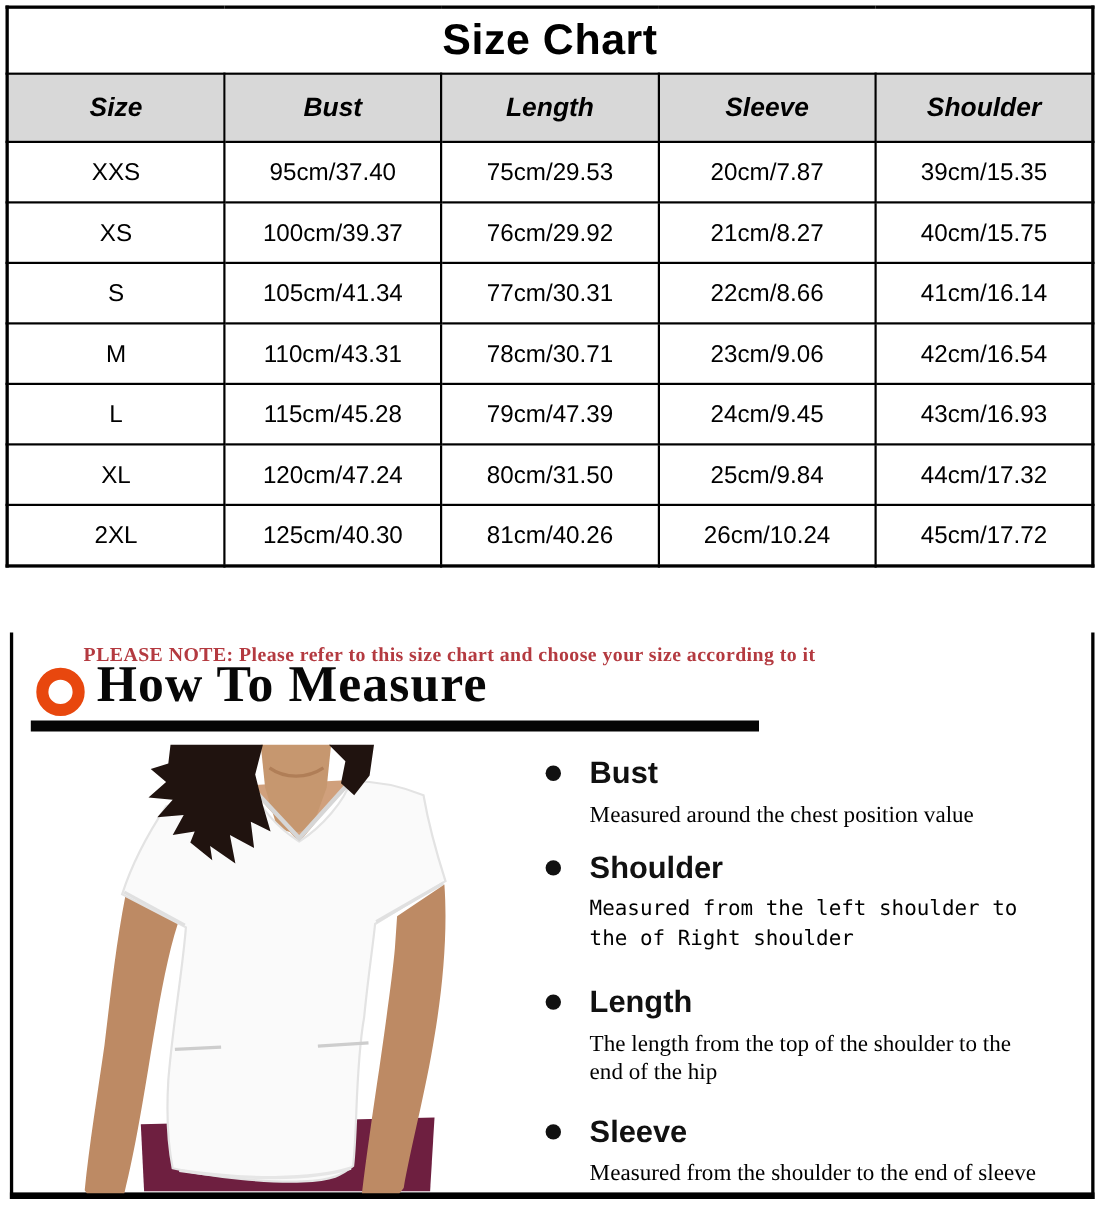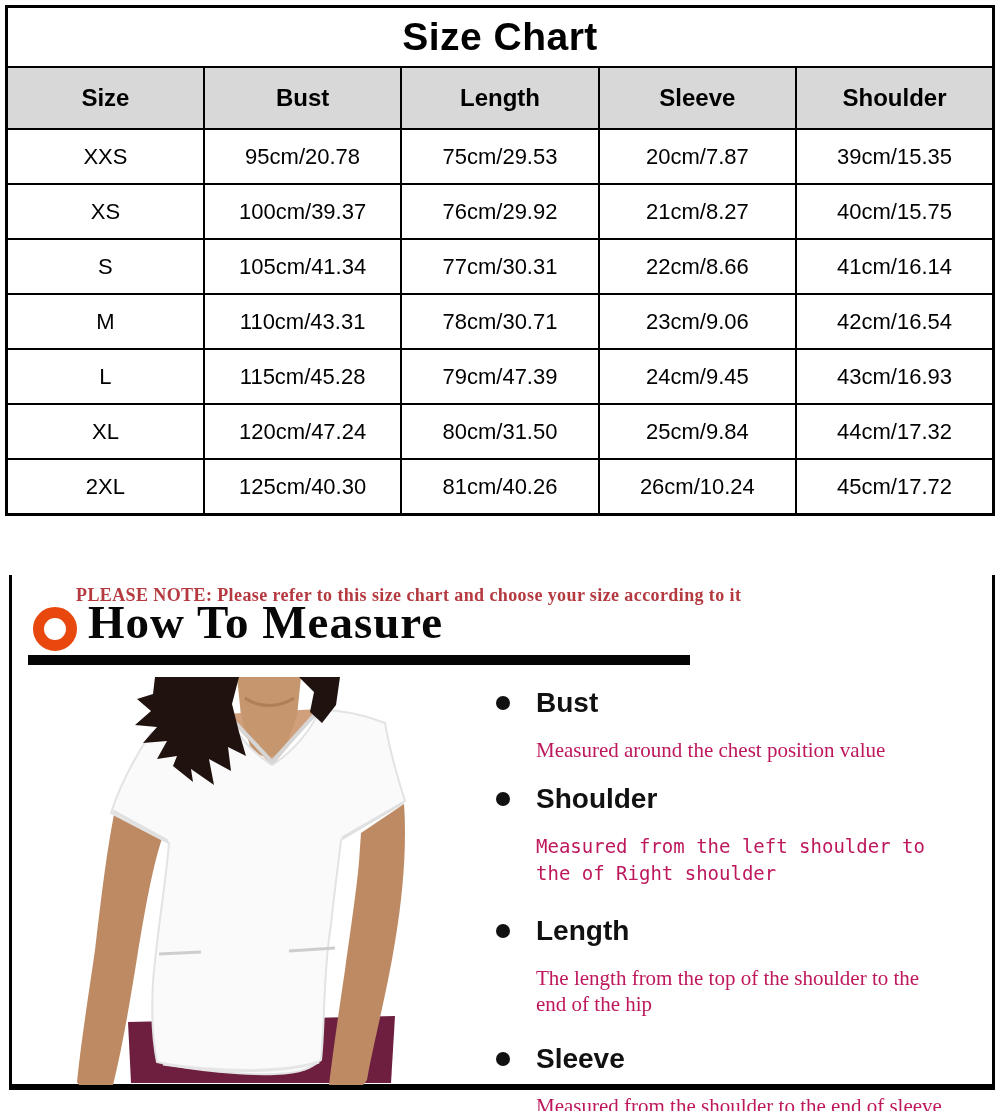--- a/index.html
+++ b/index.html
@@ -11,21 +11,21 @@
   .size-table{
     position:absolute;left:5px;top:5px;width:990px;
     border-collapse:collapse;background:#fff;border:3px solid #000;
     table-layout:fixed;
   }
   .size-table th,.size-table td{
     border:2px solid #000;text-align:center;vertical-align:middle;padding:0;
     overflow:hidden;white-space:nowrap;
   }
   .title-cell{height:58px;font-size:39px;font-weight:bold;letter-spacing:.5px;}
-  .col-head{height:60px;background:var(--header-gray,#d8d8d8);font-size:24px;font-weight:bold;}
+  .col-head{height:60px;background:var(--header-gray,#d8d8d8);font-size:24px;font-weight:bold;font-style:italic;}
   .size-table tbody td{height:53px;font-size:22px;font-weight:400;}
   
   .bottom-box{
     position:absolute;left:9px;top:575px;width:986px;height:515px;box-sizing:border-box;
     border-left:3px solid #000;border-right:3px solid #000;border-bottom:6px solid #000;
     background:#fff;
     padding-left:22px;
   }
   .note{
     position:absolute;left:64px;top:10px;width:880px;
@@ -48,22 +48,22 @@
   .measure-list{position:absolute;left:482px;top:112px;width:452px;}
   .measure-item{position:relative;padding-left:42px;}
   .mi-gap-a{margin-bottom:20px;}
   .mi-gap-b{margin-bottom:28px;}
   .mi-gap-c{margin-bottom:26px;}
   .dot{
     position:absolute;left:2px;top:9px;width:14px;height:14px;border-radius:50%;background:#111;
   }
   .measure-label{font-size:28px;font-weight:bold;color:#111;line-height:32px;}
   .measure-desc{
-    font-family:"Liberation Serif",serif;font-size:21px;line-height:26px;color:#be185d;
-    margin-top:18px;
+    font-family:"Liberation Serif",serif;font-size:21px;line-height:26px;color:#000000;
+    margin-top:8px;
   }
   .measure-desc.mono{font-family:"DejaVu Sans Mono",monospace;font-size:19px;line-height:27px;}
 </style>
 </head>
 <body>
 
 <div class="page">
 
   <table class="size-table">
     <thead>
@@ -75,21 +75,21 @@
         <th class="col-head">Bust</th>
         <th class="col-head">Length</th>
         <th class="col-head">Sleeve</th>
         <th class="col-head">Shoulder</th>
       </tr>
     </thead>
     <tbody>
 
         <tr>
           <td>XXS</td>
-          <td>95cm/20.78</td>
+          <td>95cm/37.40</td>
           <td>75cm/29.53</td>
           <td>20cm/7.87</td>
           <td>39cm/15.35</td>
         </tr>
 
         <tr>
           <td>XS</td>
           <td>100cm/39.37</td>
           <td>76cm/29.92</td>
           <td>21cm/8.27</td>

